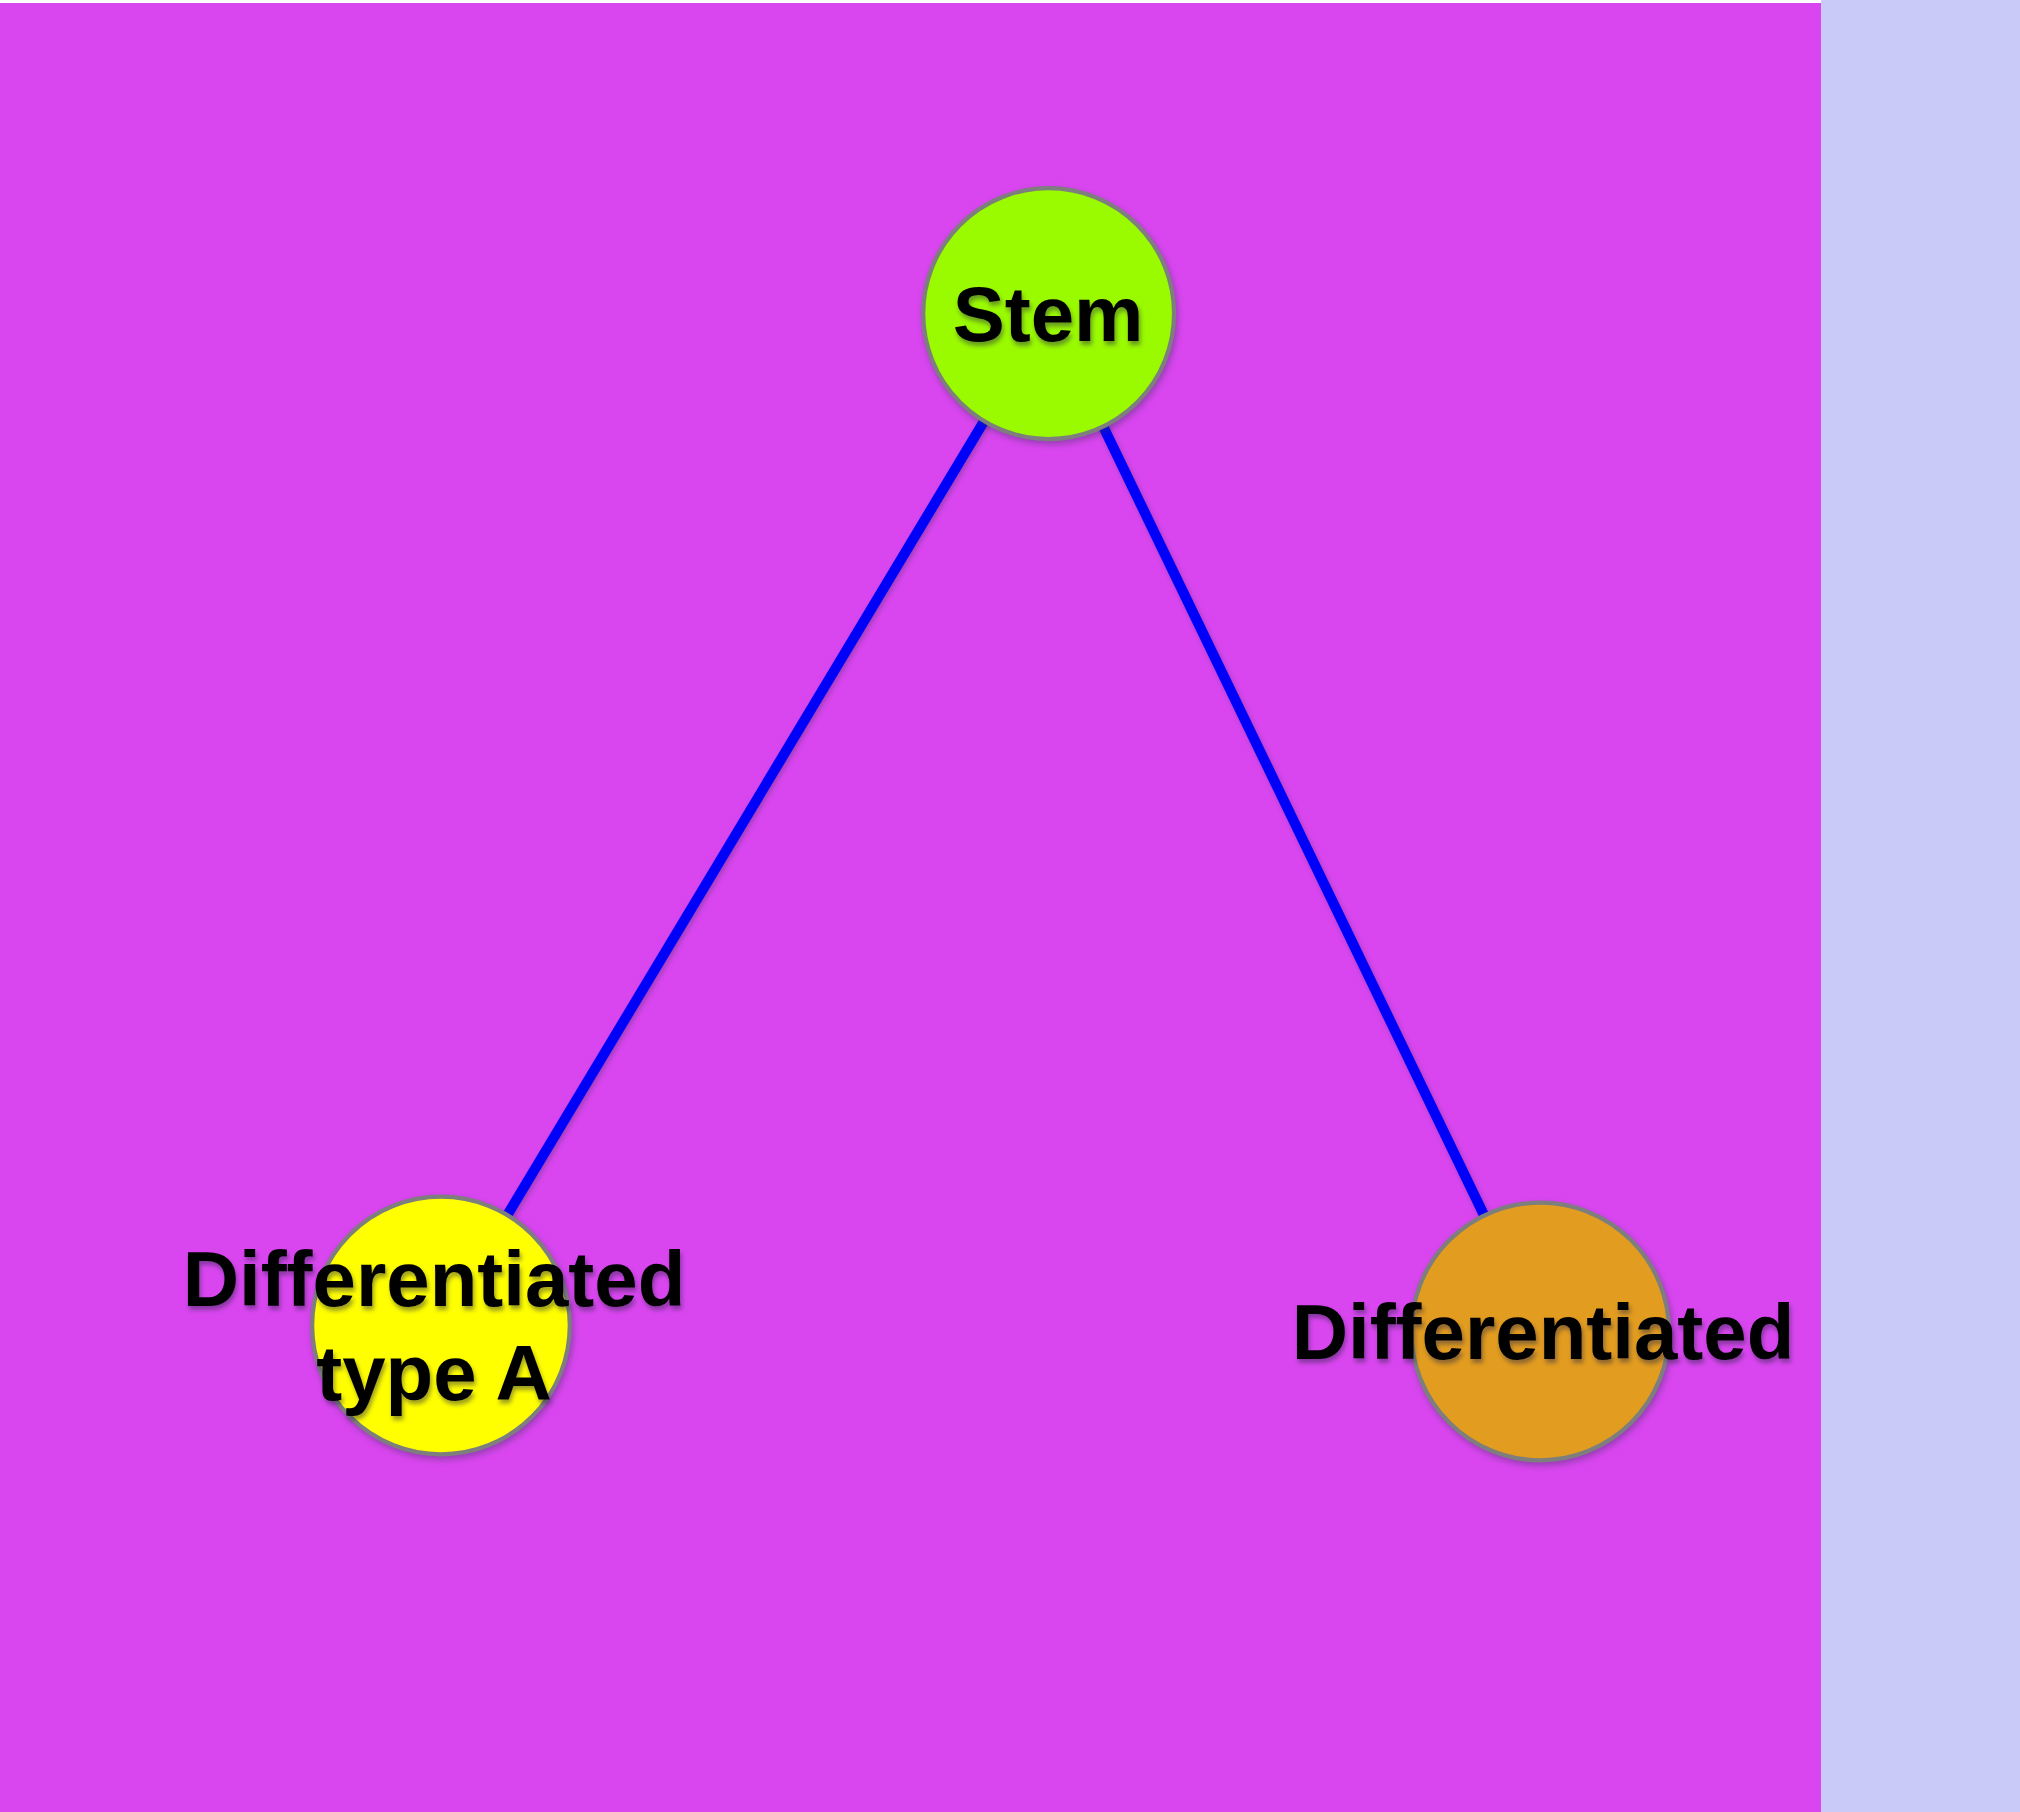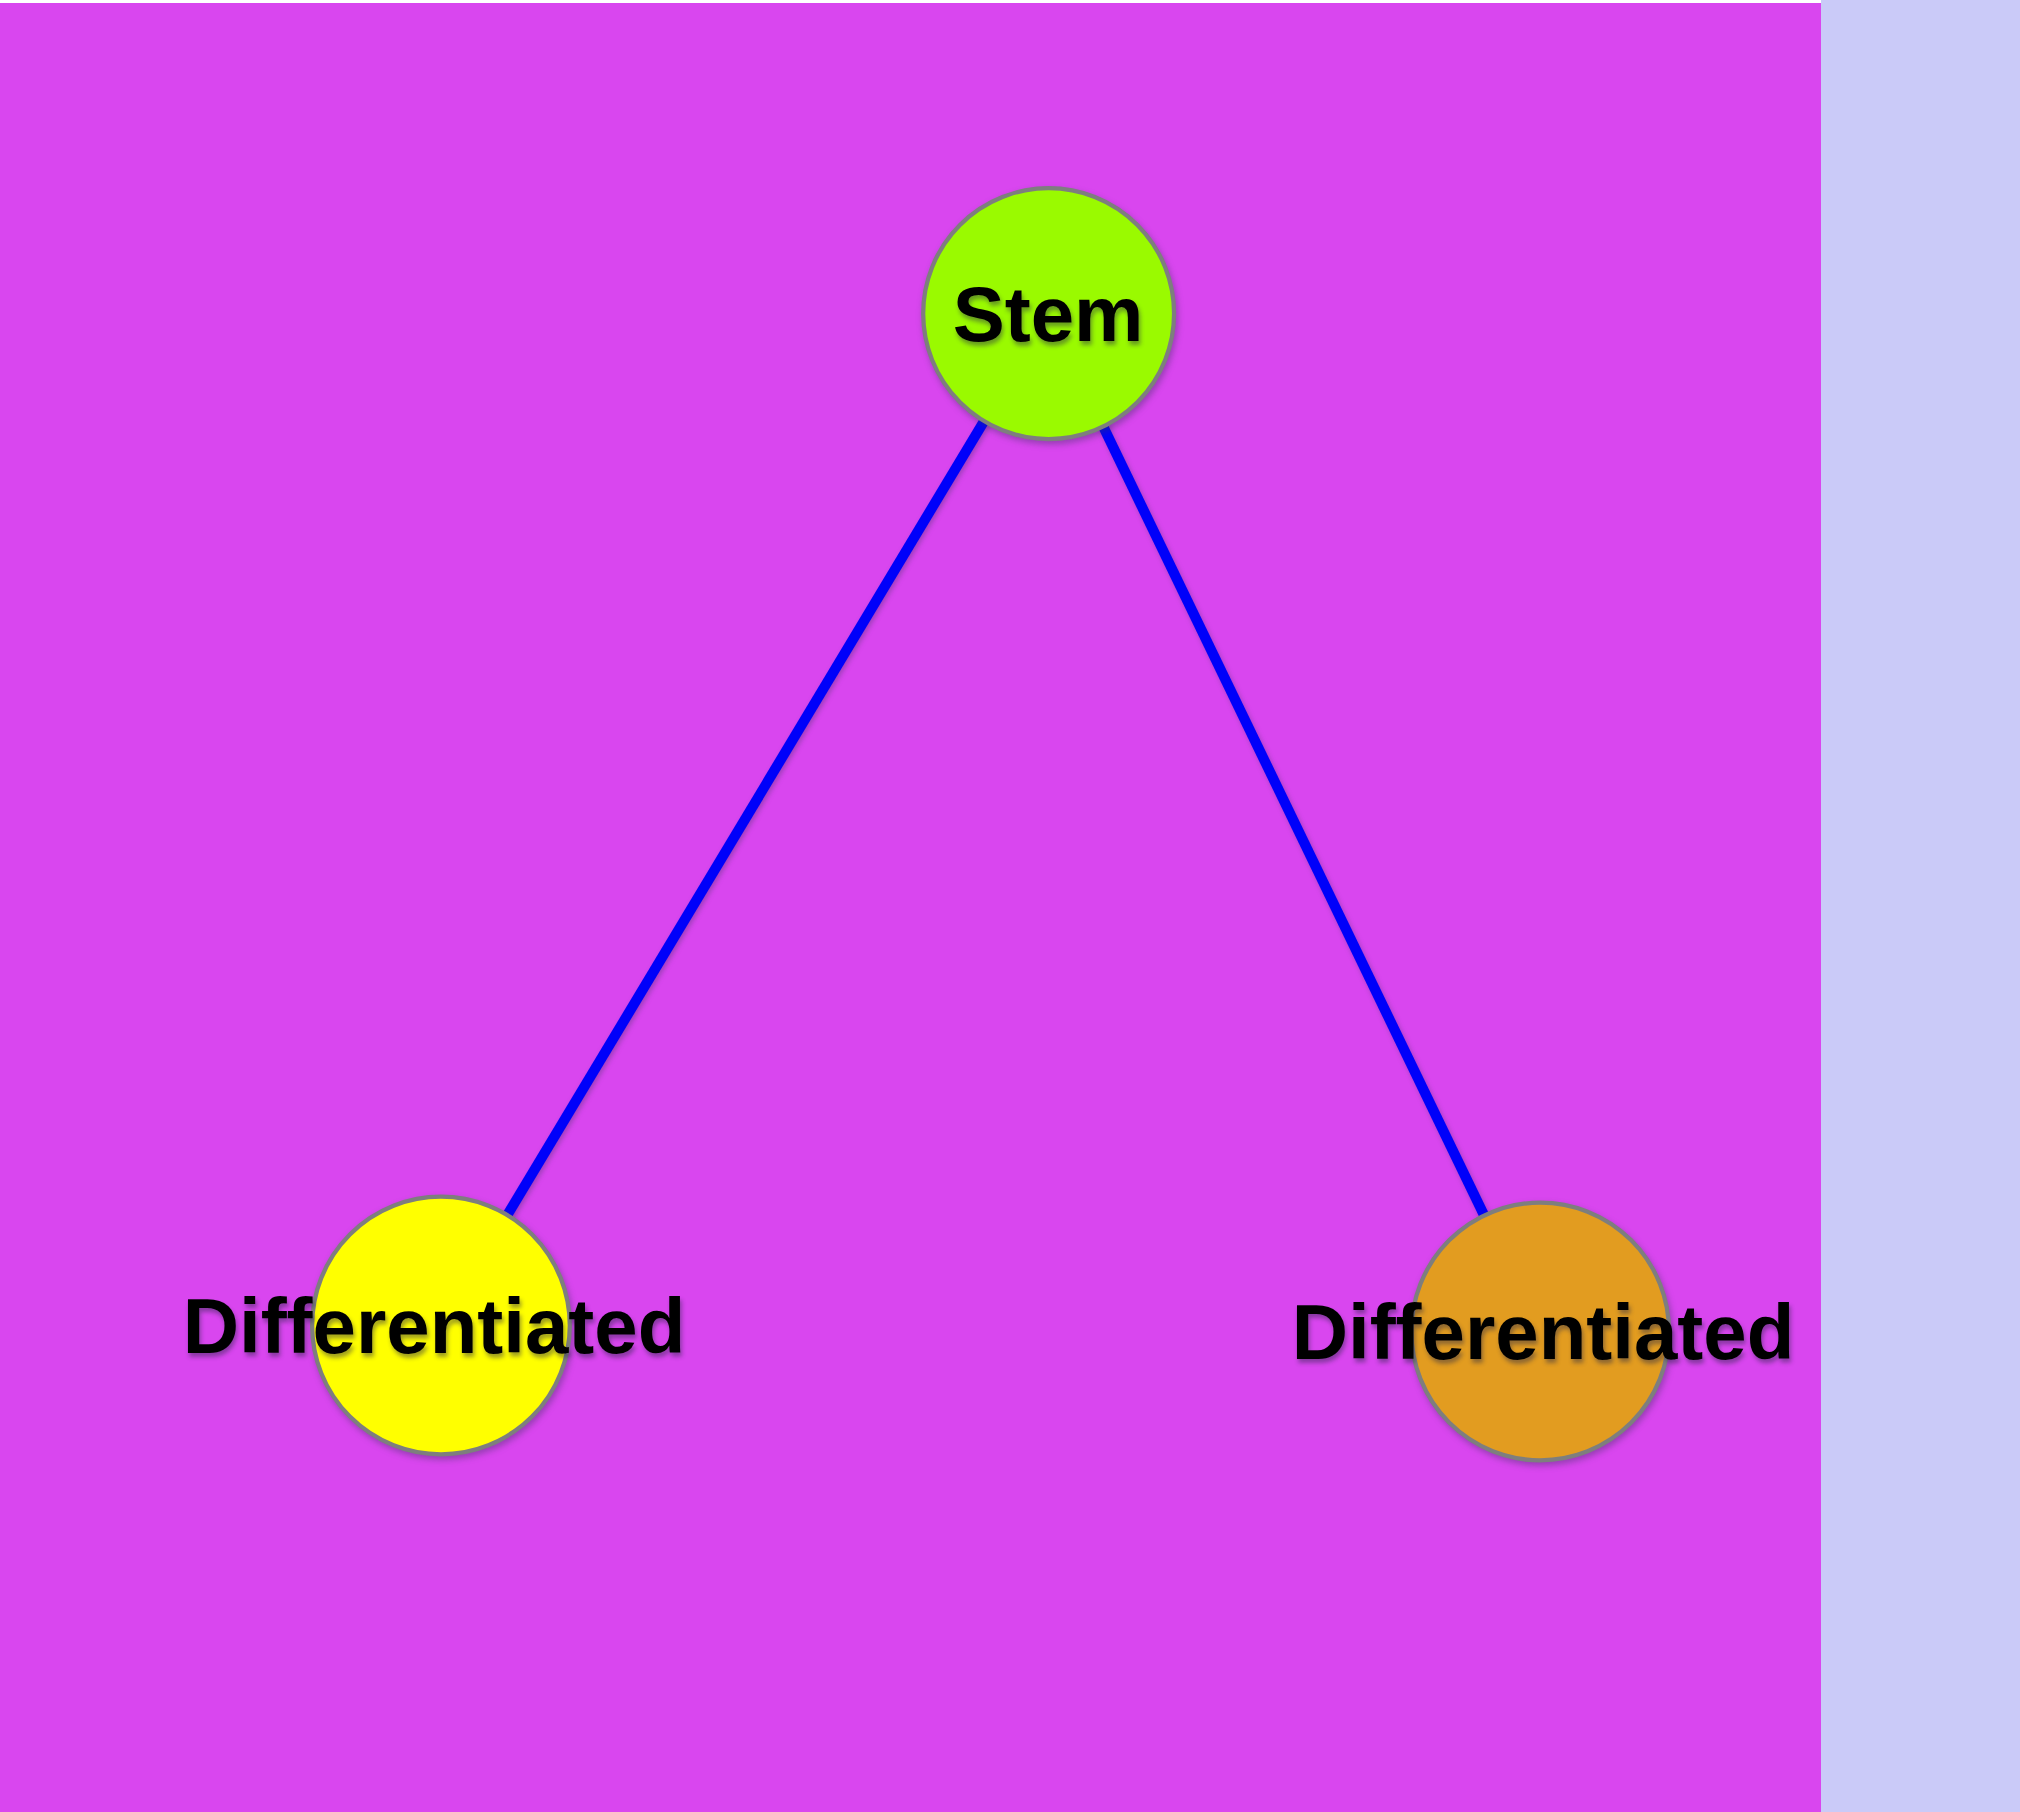--- a/index.html
+++ b/index.html
@@ -72,20 +72,21 @@
 
     <circle class="node-circle" cx="1817" cy="1571" r="152" fill="#E29C20"></circle>
   </svg>
 
   <div class="node-label" style="left:1048px; top:315px;">
     <span class="line">Stem</span>
   </div>
 
   <div class="node-label" style="left:434px; top:1327px;">
     <span class="line">Differentiated</span>
+    <span class="line">type A</span>
   </div>
 
   <div class="node-label" style="left:1543px; top:1333px;">
     <span class="line">Differentiated</span>
   </div>
 
 </div>
 
 
 </body></html>

